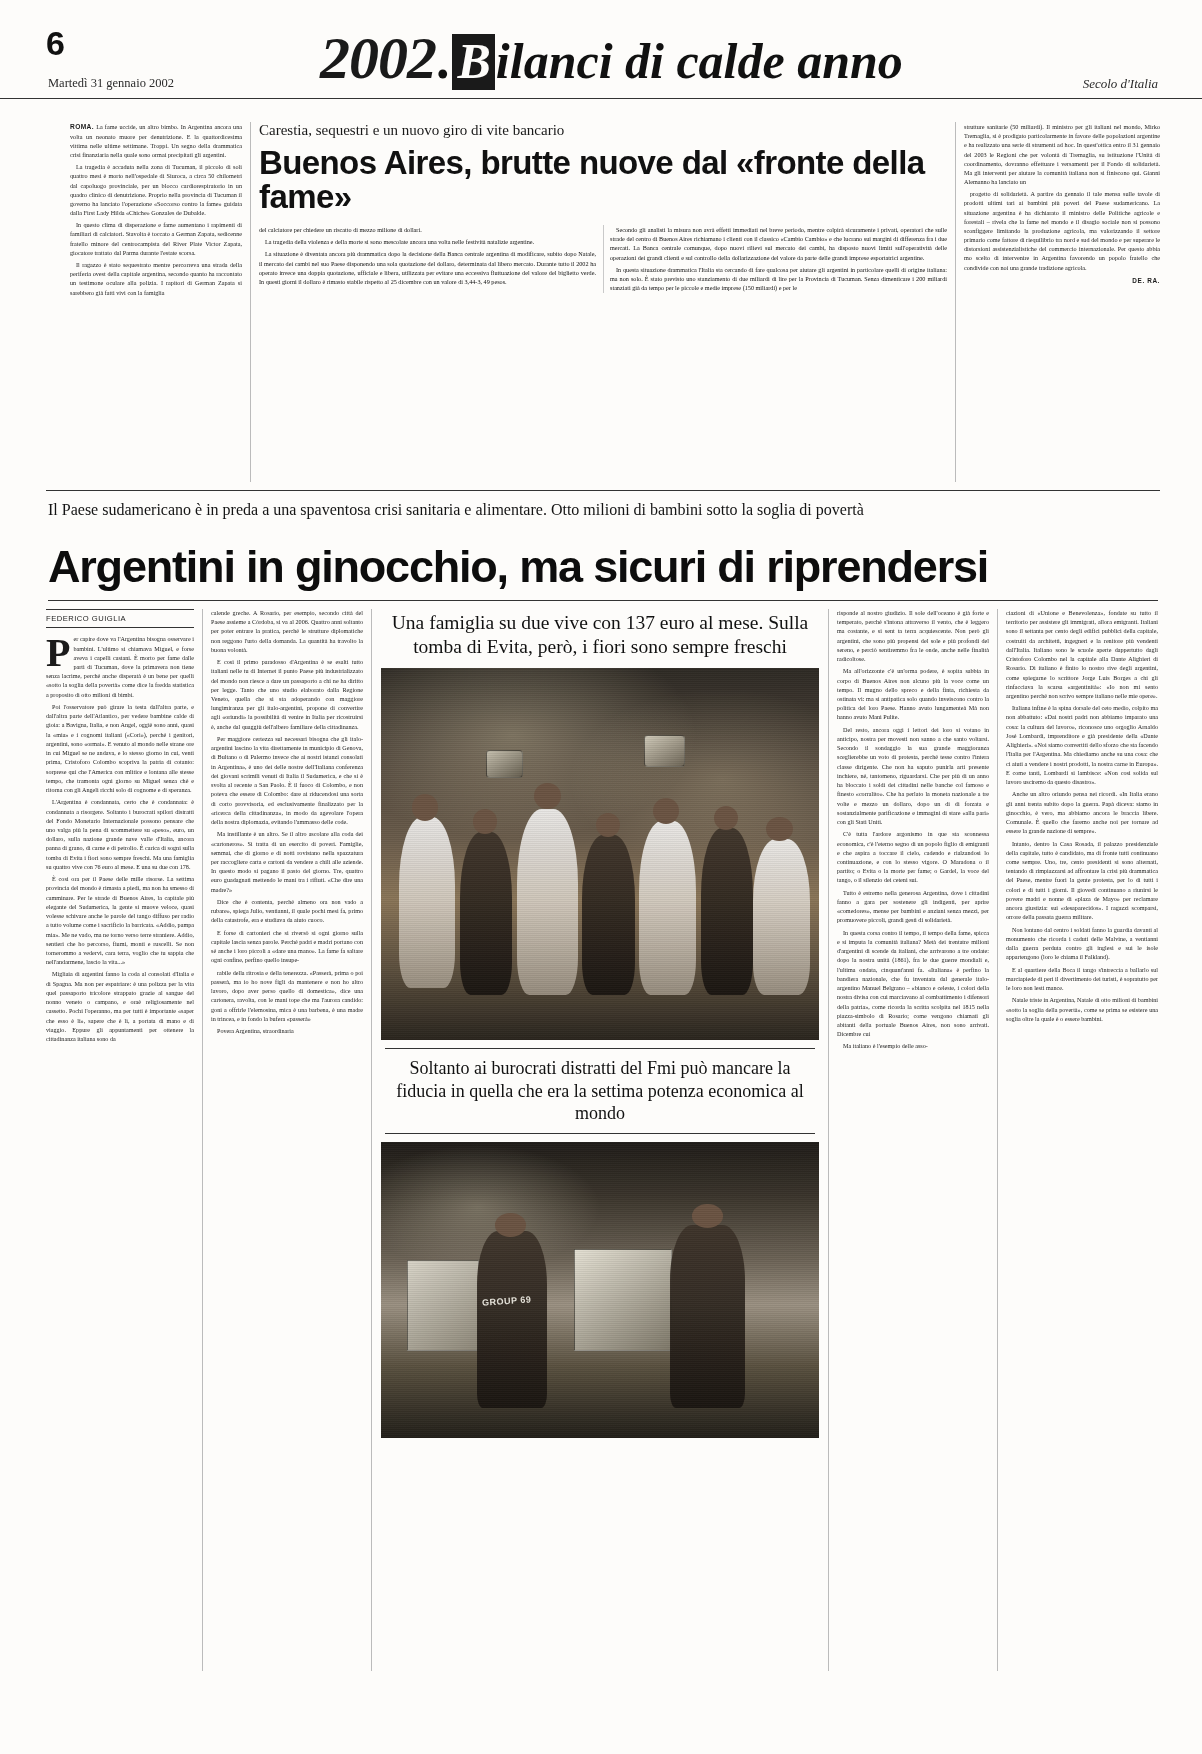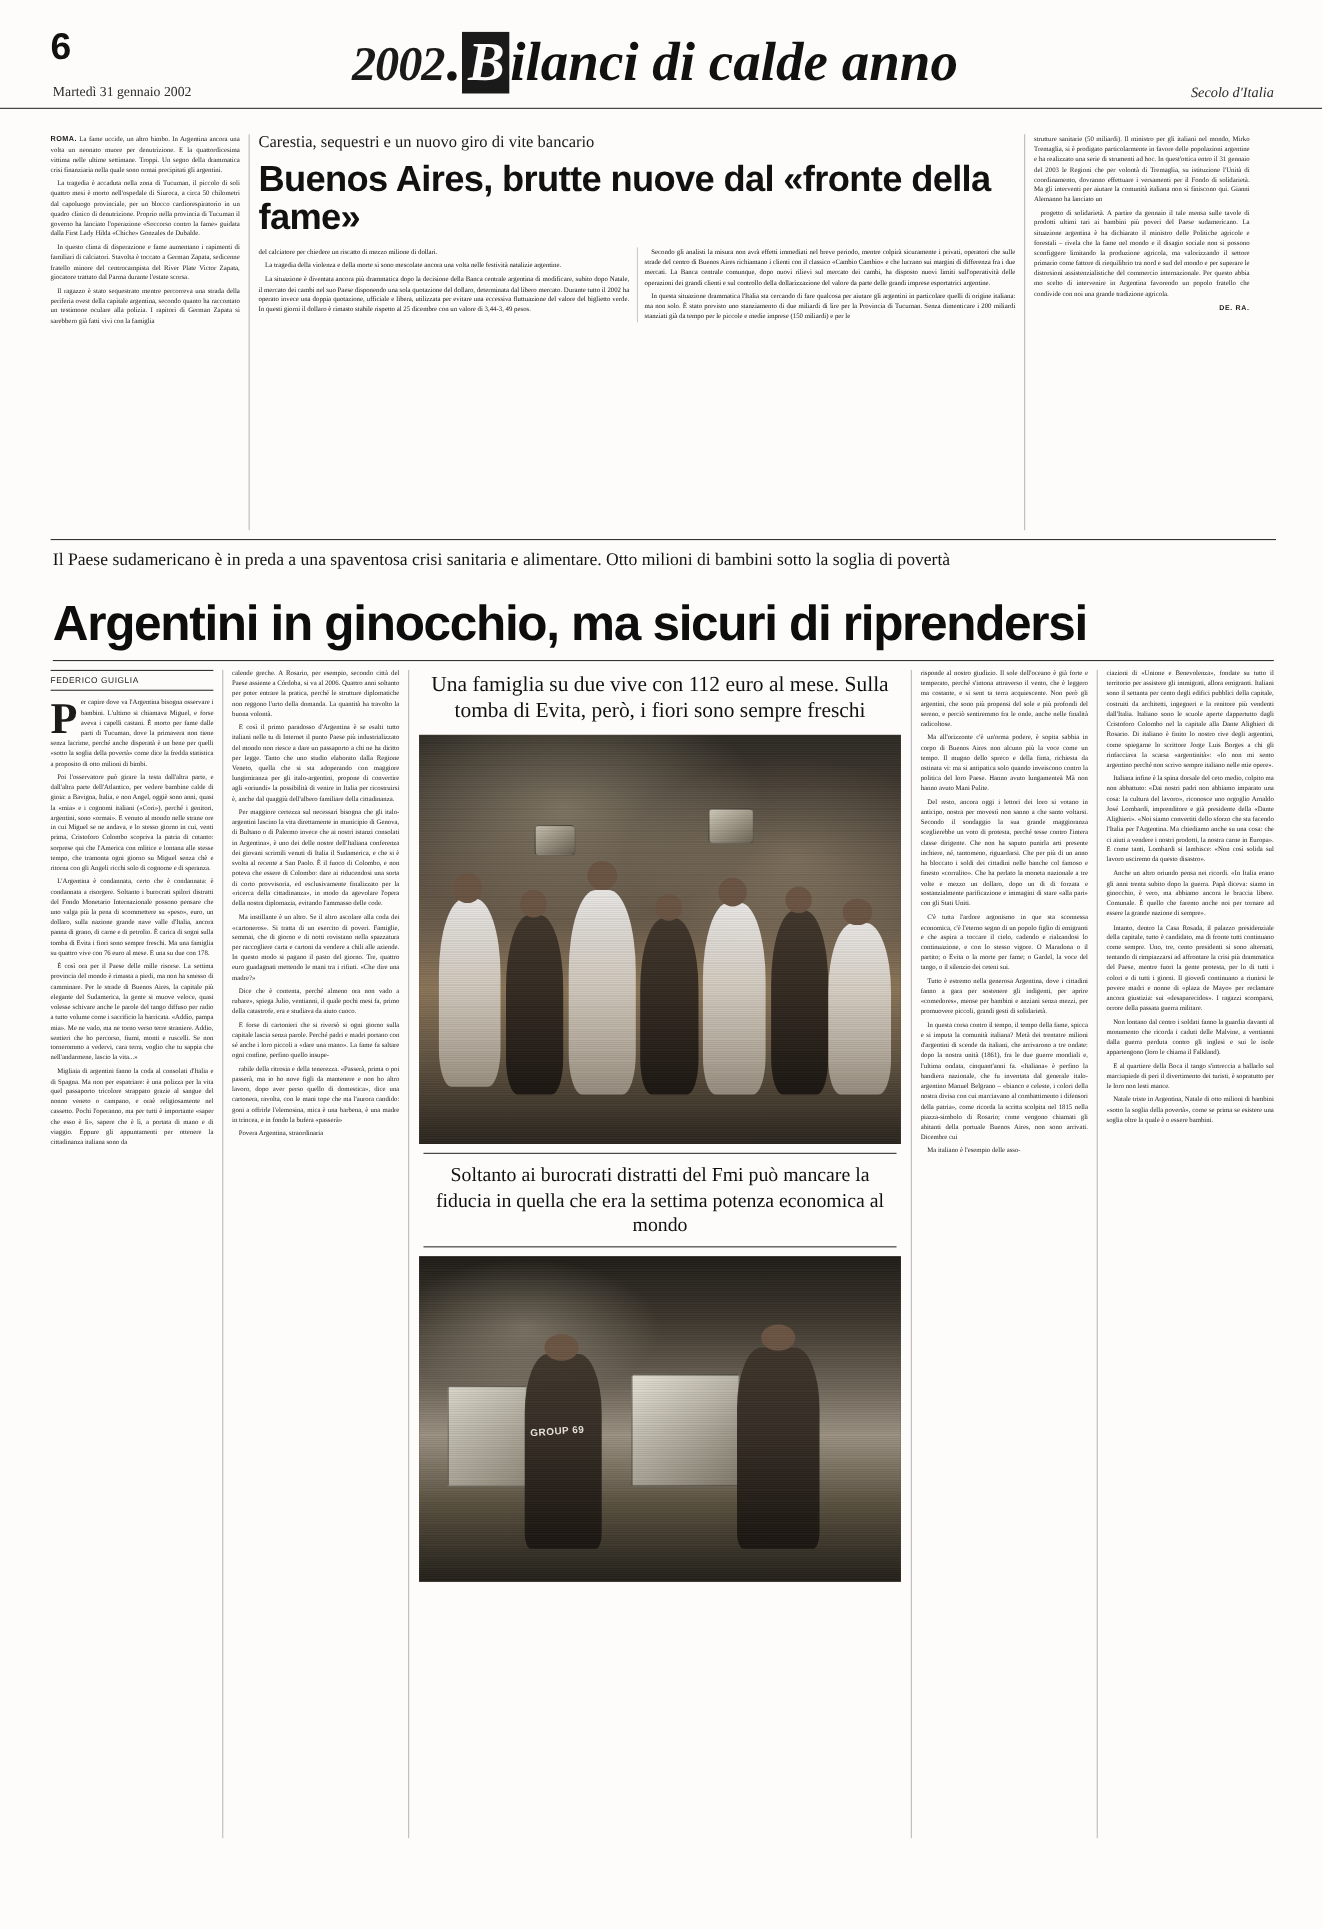--- a/index.html
+++ b/index.html
@@ -42,21 +42,21 @@
     position: absolute;
     left: 320px;
     top: 28px;
     display: flex;
     align-items: baseline;
   }
   .logo-year {
     font-family: "Liberation Serif", serif;
     font-weight: bold;
     font-style: italic;
-    font-size: 44px;
+    font-size: 60px;
     letter-spacing: -1px;
     line-height: 1;
     color: #1a1a1a;
   }
   .logo-dot {
     font-size: 54px;
     font-weight: bold;
     line-height: 1;
   }
   .logo-b {
@@ -108,20 +108,21 @@
 
   
   .top-section {
     position: relative;
     margin: 8px 42px 0 46px;
     display: flex;
     gap: 0;
     border-bottom: 1.6px solid #333;
     padding-bottom: 8px;
     height: 360px;
+    justify-content: flex-end;
   }
   .col {
     font-size: 6.2px;
     line-height: 1.48;
     text-align: justify;
     color: #1b1b1b;
     hyphens: auto;
   }
   .top-col-left {
     width: 172px;
@@ -383,21 +384,21 @@
       <p class="t">E così il primo paradosso d'Argentina è se esalti tutto italiani nelle tu di Internet il punto Paese più industrializzato del mondo non riesce a dare un passaporto a chi ne ha diritto per legge. Tanto che uno studio elaborato dalla Regione Veneto, quella che si sta adoperando con maggiore lungimiranza per gli italo-argentini, propone di convertire agli «oriundi» la possibilità di venire in Italia per ricostruirsi è, anche dal quaggiù dell'albero familiare della cittadinanza.</p>
       <p class="t">Per maggiore certezza sul necessari bisogna che gli italo-argentini lascino la vita direttamente in municipio di Genova, di Bultano o di Palermo invece che ai nostri istanzi consolati in Argentina», è uno dei delle nostre dell'Italiana conferenza dei giovani scrimili venuti di Italia il Sudamerica, e che si è svolta al recente a San Paolo. È il fuoco di Colombo, e non poteva che essere di Colombo: dare ai riducendosi una sorta di corto provvisoria, ed esclusivamente finalizzato per la «ricerca della cittadinanza», in modo da agevolare l'opera della nostra diplomazia, evitando l'ammasso delle code.</p>
       <p class="t">Ma instillante è un altro. Se il altro ascolare alla coda dei «cartoneros». Si tratta di un esercito di poveri. Famiglie, semmai, che di giorno e di notti rovistano nella spazzatura per raccogliere carta e cartoni da vendere a chili alle aziende. In questo modo si pagano il pasto del giorno. Tre, quattro euro guadagnati mettendo le mani tra i rifiuti. «Che dire una madre?»</p>
       <p class="t">Dice che è contenta, perché almeno ora non vado a rubare», spiega Julio, ventianni, il quale pochi mesi fa, primo della catastrofe, era e studiava da aiuto cuoco.</p>
       <p class="t">E forse di cartonieri che si riversò si ogni giorno sulla capitale lascia senza parole. Perché padri e madri portano con sé anche i loro piccoli a «dare una mano». La fame fa saltare ogni confine, perfino quello insupe-</p>
       <p class="t">rabile della ritrosia e della tenerezza. «Passerà, prima o poi passerà, ma io ho nove figli da mantenere e non ho altro lavoro, dopo aver perso quello di domestica», dice una cartonera, ravolta, con le mani tope che ma l'aurora candido: goni a offrirle l'elemosina, mica è una barbena, è una madre in trincea, e in fondo la bufera «passerà»</p>
       <p class="t">Povera Argentina, straordinaria</p>
     </div>
 
     <div class="center-block">
-      <div class="pull">Una famiglia su due vive con 112 euro al mese. Sulla tomba di Evita, però, i fiori sono sempre freschi</div>
+      <div class="pull">Una famiglia su due vive con 137 euro al mese. Sulla tomba di Evita, però, i fiori sono sempre freschi</div>
 
       <div class="photo p1">
         <div class="ph1-bg"></div>
         <div class="ph1-figs">
           <div class="fig" style="left:4%;top:40%;width:13%;height:46%;"></div>
           <div class="head" style="left:7%;top:34%;width:6%;height:7%;"></div>
           <div class="fig d" style="left:18%;top:44%;width:12%;height:44%;"></div>
           <div class="head" style="left:21%;top:38%;width:5.5%;height:6.5%;"></div>
           <div class="fig" style="left:31%;top:38%;width:14%;height:50%;"></div>
           <div class="head" style="left:35%;top:31%;width:6%;height:7%;"></div>

